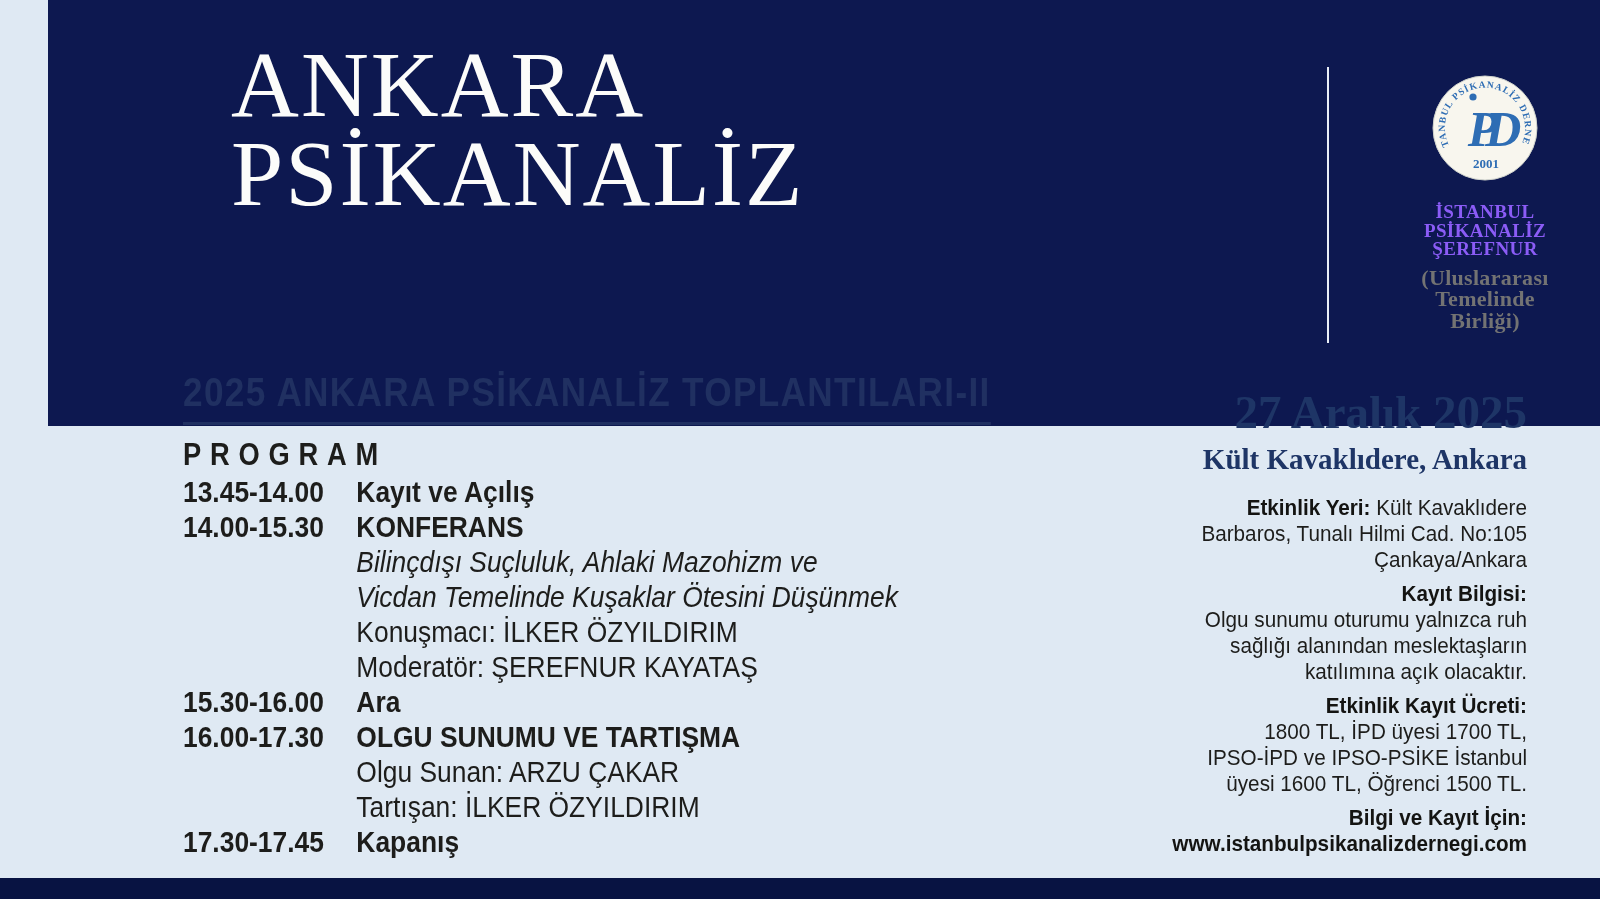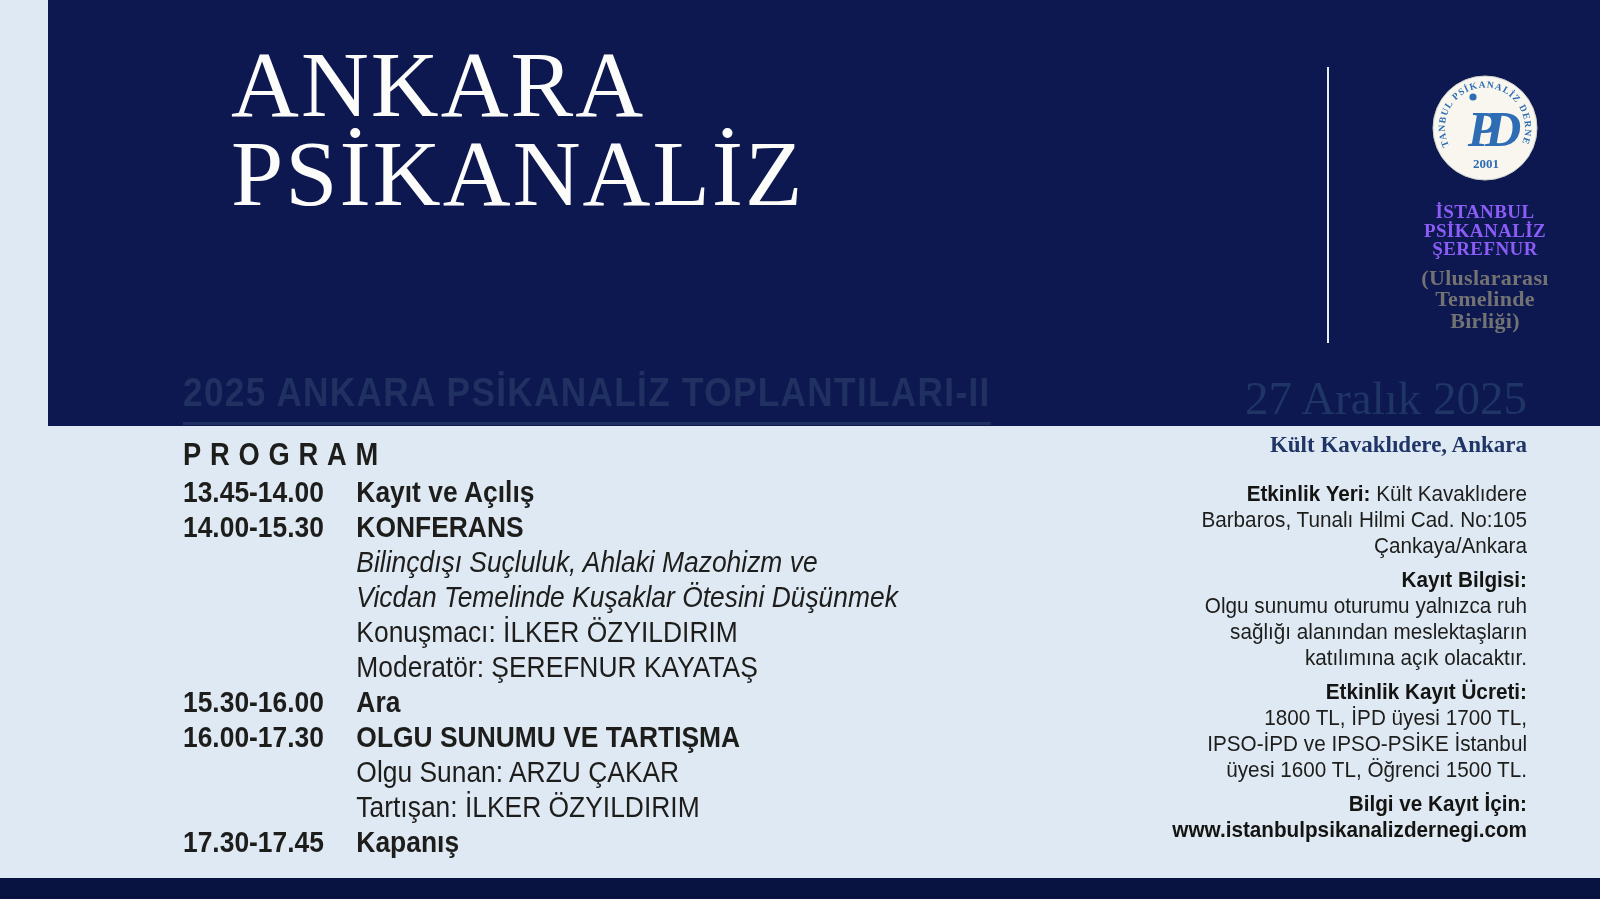--- a/index.html
+++ b/index.html
@@ -39,26 +39,26 @@
     letter-spacing:10px;line-height:39px;}
   .srow{display:flex;align-items:flex-start;}
   .stime{flex:0 0 197px;font-weight:700;color:var(--ink);font-size:30px;line-height:35px;}
   .slines{flex:1;}
   .sline{font-size:30px;line-height:35px;color:var(--ink);font-weight:400;}
   .sline.bold{font-weight:700;}
   .sline.italic{font-style:italic;font-weight:500;}
 
   
   .aside{position:absolute;top:343px;right:73px;width:470px;text-align:right;}
-  .event-date{margin-top:32px;font-family:"Liberation Serif",serif;font-weight:400;
+  .event-date{margin-top:46px;font-family:"Liberation Serif",serif;font-weight:700;
     font-size:47px;line-height:46px;color:var(--serif-navy);}
   .event-day{font-family:"Liberation Serif",serif;font-weight:700;
     font-size:38px;line-height:44px;color:var(--serif-navy);letter-spacing:1px;}
   .event-venue{margin-top:4px;font-family:"Liberation Serif",serif;font-weight:700;
-    font-size:23px;line-height:40px;color:var(--serif-navy);}
+    font-size:29px;line-height:40px;color:var(--serif-navy);}
   .event-info{margin-top:16px;transform:scaleX(0.92);transform-origin:100% 0;}
   .igroup{margin-bottom:8px;}
   .iline{font-size:22.5px;line-height:26px;color:var(--ink);font-weight:400;}
   .ibold{font-weight:700;color:#141412;}
 
   
   .footer{position:absolute;left:0;bottom:0;width:1600px;height:21px;background:var(--footer-navy);}
 </style>
 </head>
 <body>

